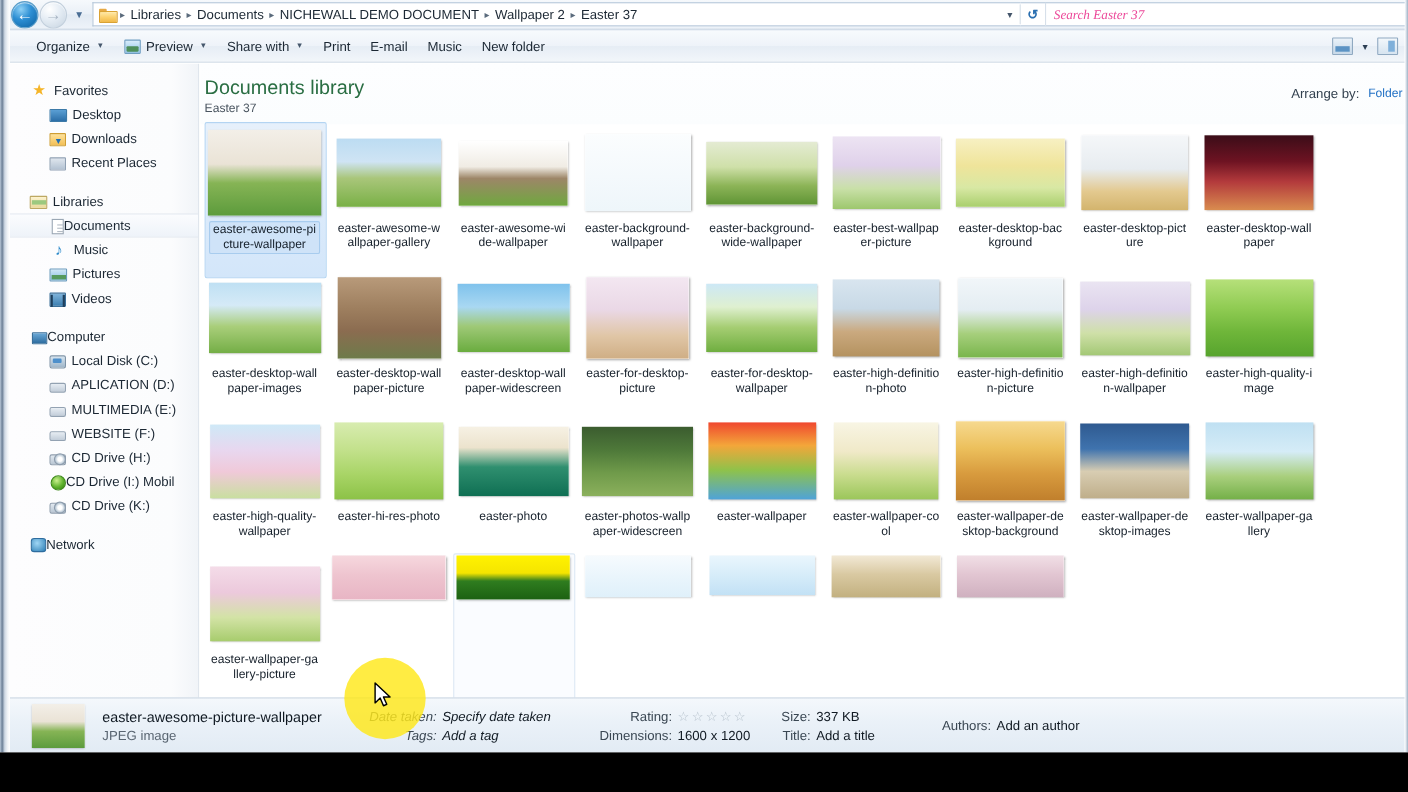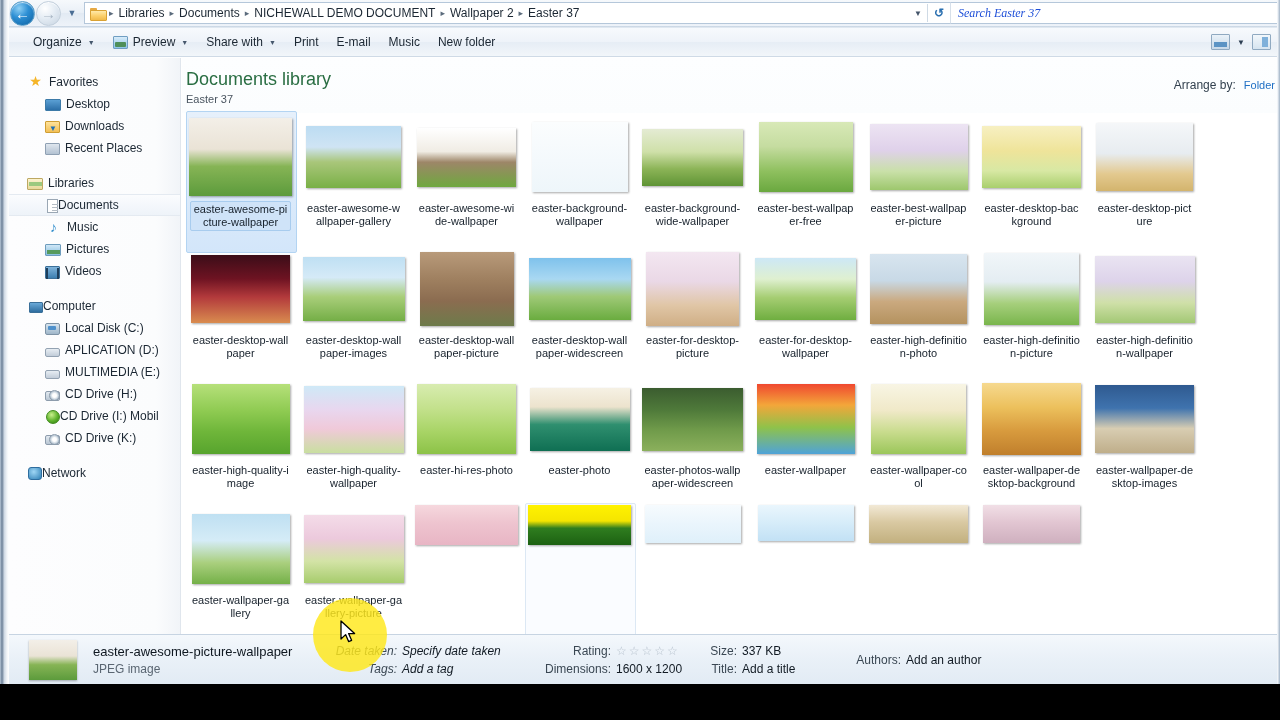--- a/index.html
+++ b/index.html
@@ -97,21 +97,21 @@
     display: flex; align-items: center; justify-content: center;
     color: #2a6fb0; font-size: 12px; font-weight: bold;
     background: #fff; border-top: 1px solid #b5c7da; border-bottom: 1px solid #b5c7da;
   }
   .searchbox {
     flex: none; width: 330px; height: 22px; background: #fff;
     border: 1px solid #b5c7da; border-left: 1px solid #d7e0ea;
     display: flex; align-items: center; padding-left: 7px;
   }
   .searchbox span {
-    font-size: 12px; color: #1d4ed8; font-style: italic;
+    font-size: 12px; color: #ec4899; font-style: italic;
     font-family: "Liberation Serif", serif;
   }
   .addr-underline {
     position: absolute; left: 9px; top: 26px; width: 1271px; height: 2px;
     background: linear-gradient(to bottom,#c3d1e0,#e9eff6);
   }
 
   
   .toolbar {
     position: absolute; left: 9px; top: 28px; width: 1268px; height: 29px;
@@ -474,20 +474,24 @@
         </div>
         <div class="nav-row child">
           <span class="ni ni-drive"></span>
           <span>APLICATION (D:)</span>
         </div>
         <div class="nav-row child">
           <span class="ni ni-drive"></span>
           <span>MULTIMEDIA (E:)</span>
         </div>
         <div class="nav-row child">
+          <span class="ni ni-drive"></span>
+          <span>WEBSITE (F:)</span>
+        </div>
+        <div class="nav-row child">
           <span class="ni ni-cd"></span>
           <span>CD Drive (H:)</span>
         </div>
         <div class="nav-row child">
           <span class="ni ni-cdg"></span>
           <span>CD Drive (I:) Mobil</span>
         </div>
         <div class="nav-row child">
           <span class="ni ni-cd"></span>
           <span>CD Drive (K:)</span>
@@ -532,26 +536,20 @@
           <div class="thumbwrap">
             <div class="thumb" style="width: 96px; height: 70px; background: linear-gradient(rgb(251, 253, 254) 0%, rgb(244, 249, 252) 55%, rgb(238, 246, 250) 100%);"></div>
           </div>
           <div class="label">easter-background-wallpaper</div>
         </div>
         <div class="tile">
           <div class="thumbwrap">
             <div class="thumb" style="width: 101px; height: 57px; background: linear-gradient(rgb(228, 235, 211) 0%, rgb(207, 224, 169) 40%, rgb(140, 180, 87) 70%, rgb(95, 148, 53) 100%);"></div>
           </div>
           <div class="label">easter-background-wide-wallpaper</div>
-        </div>
-        <div class="tile">
-          <div class="thumbwrap">
-            <div class="thumb" style="width: 94px; height: 70px; background: linear-gradient(rgb(216, 233, 183) 0%, rgb(197, 220, 160) 35%, rgb(143, 192, 95) 70%, rgb(106, 168, 63) 100%);"></div>
-          </div>
-          <div class="label">easter-best-wallpaper-free</div>
         </div>
         <div class="tile">
           <div class="thumbwrap">
             <div class="thumb" style="width: 98px; height: 66px; background: linear-gradient(rgb(237, 228, 243) 0%, rgb(223, 209, 234) 40%, rgb(201, 224, 168) 72%, rgb(157, 199, 109) 100%);"></div>
           </div>
           <div class="label">easter-best-wallpaper-picture</div>
         </div>
         <div class="tile">
           <div class="thumbwrap">
             <div class="thumb" style="width: 99px; height: 62px; background: linear-gradient(rgb(247, 240, 194) 0%, rgb(239, 228, 154) 40%, rgb(216, 232, 164) 72%, rgb(169, 207, 109) 100%);"></div>

